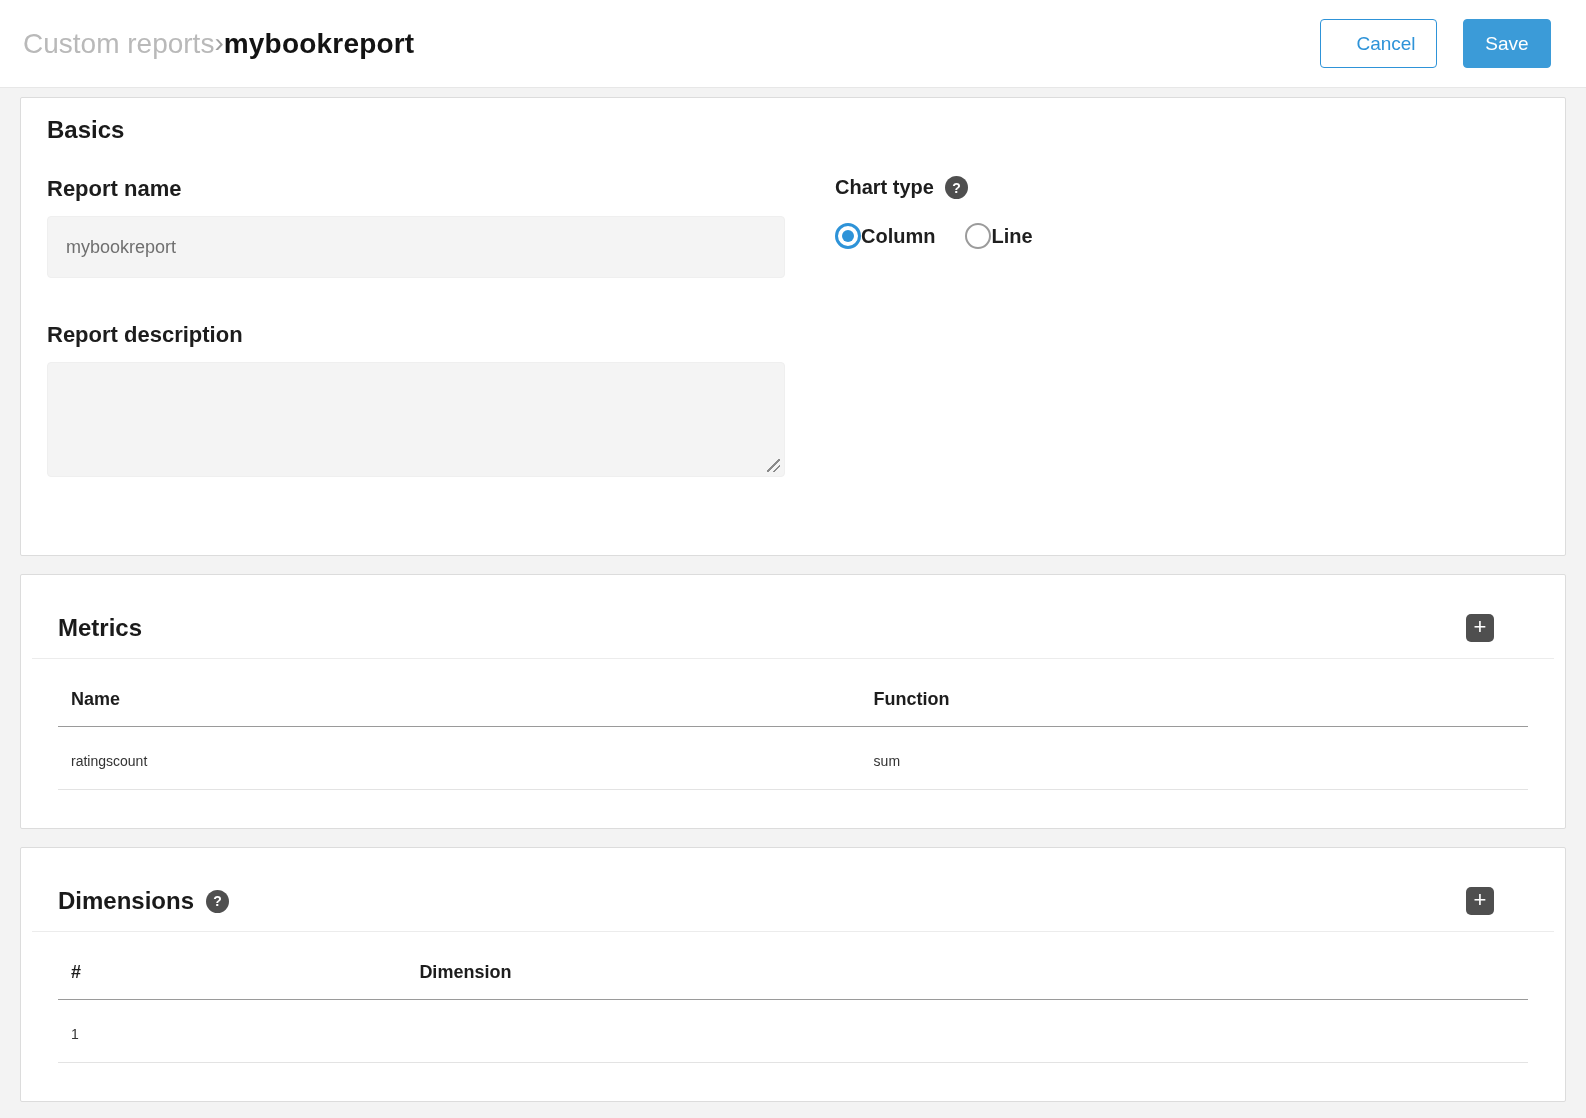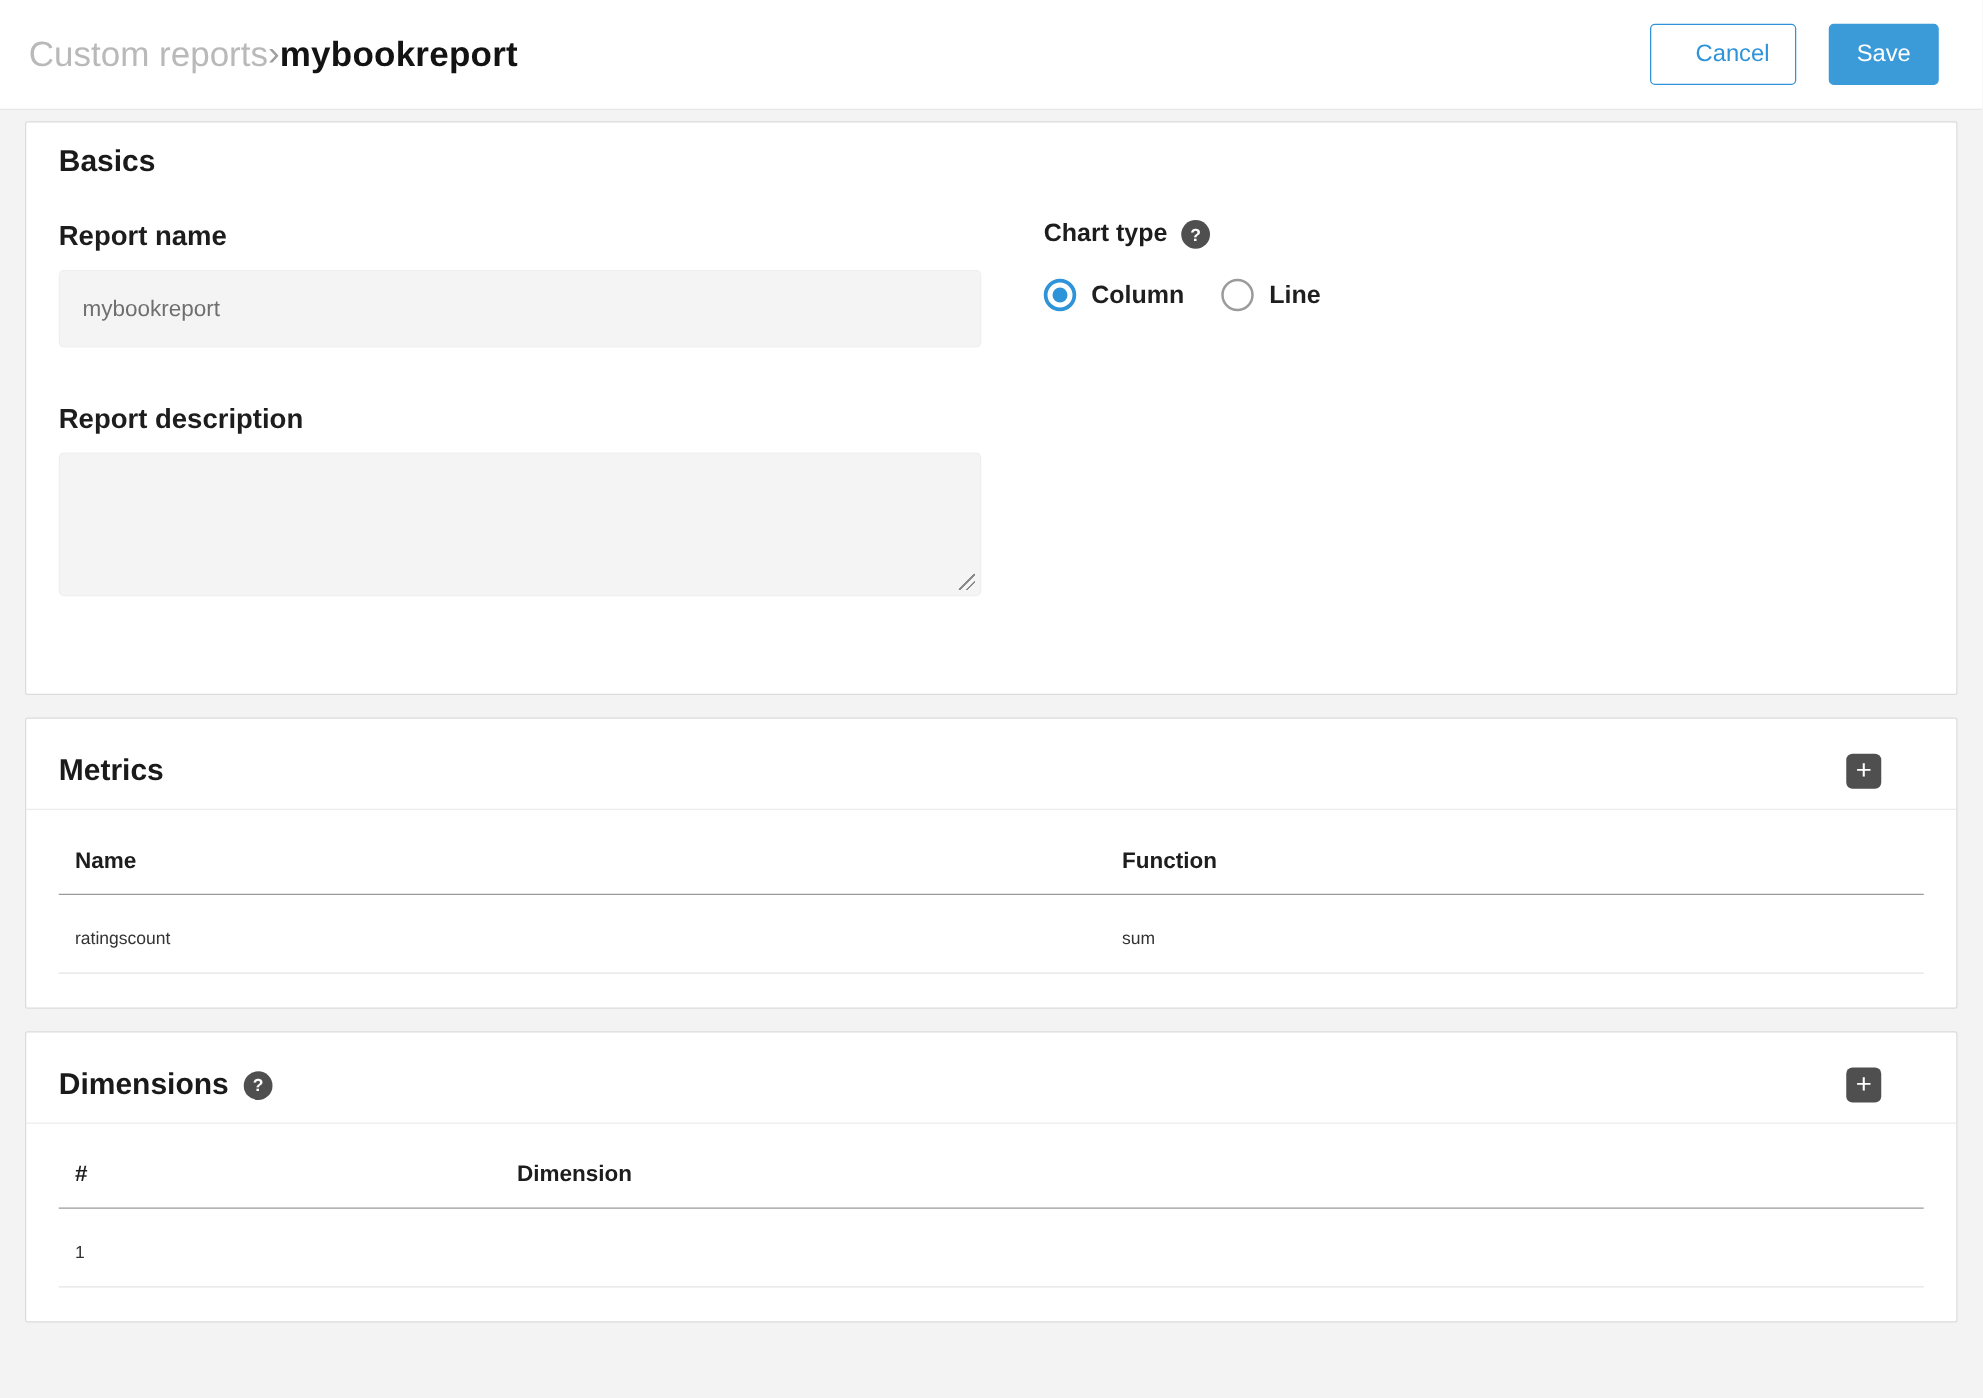--- a/index.html
+++ b/index.html
@@ -114,36 +114,36 @@
     background: #4f4f4f;
     color: #fff;
     font-size: 14px;
     font-weight: 700;
     display: inline-flex;
     align-items: center;
     justify-content: center;
     cursor: pointer;
   }
   .radio-row { display: flex; align-items: center; gap: 30px; margin-top: 24px; }
-  .radio-option { display: inline-flex; align-items: center; gap: 12px; cursor: pointer; }
+  .radio-option { display: inline-flex; align-items: center; cursor: pointer; }
   .radio {
     width: 26px; height: 26px;
     border-radius: 50%;
     border: 2px solid #9b9b9b;
     background: #fff;
     display: inline-flex;
     align-items: center;
     justify-content: center;
   }
   .radio.selected { border: 3px solid #2e93d8; }
   .radio.selected .dot { width: 12px; height: 12px; border-radius: 50%; background: #2e93d8; }
   .radio-label { font-size: 20px; font-weight: 600; color: #1f1f1f; }
 
   
-  .list-card { padding: 0; }
+  .list-card { padding: 11px; }
   .card-header {
     display: flex;
     align-items: center;
     justify-content: space-between;
     padding: 28px 60px 16px 26px;
     border-bottom: 1px solid #ececec;
   }
   .card-header .title-group { display: flex; align-items: center; gap: 12px; }
   .add-btn {
     width: 28px; height: 28px;
@@ -156,21 +156,21 @@
     display: inline-flex;
     align-items: center;
     justify-content: center;
     cursor: pointer;
     font-family: inherit;
   }
   .add-btn span { position: relative; top: -1px; }
 
   .tbl { margin: 0 26px; }
   .thead, .trow { display: grid; }
-  .metrics-grid { grid-template-columns: 54.6% 1fr; gap: 23px; }
+  .metrics-grid { grid-template-columns: 54.6% 1fr; }
   .dims-grid { grid-template-columns: 23.7% 1fr; }
   .th {
     padding: 30px 13px 16px;
     font-size: 18px;
     font-weight: 700;
     color: #1d1d1d;
   }
   .thead { border-bottom: 1px solid #9a9a9a; }
   .td {
     padding: 26px 13px 20px;

